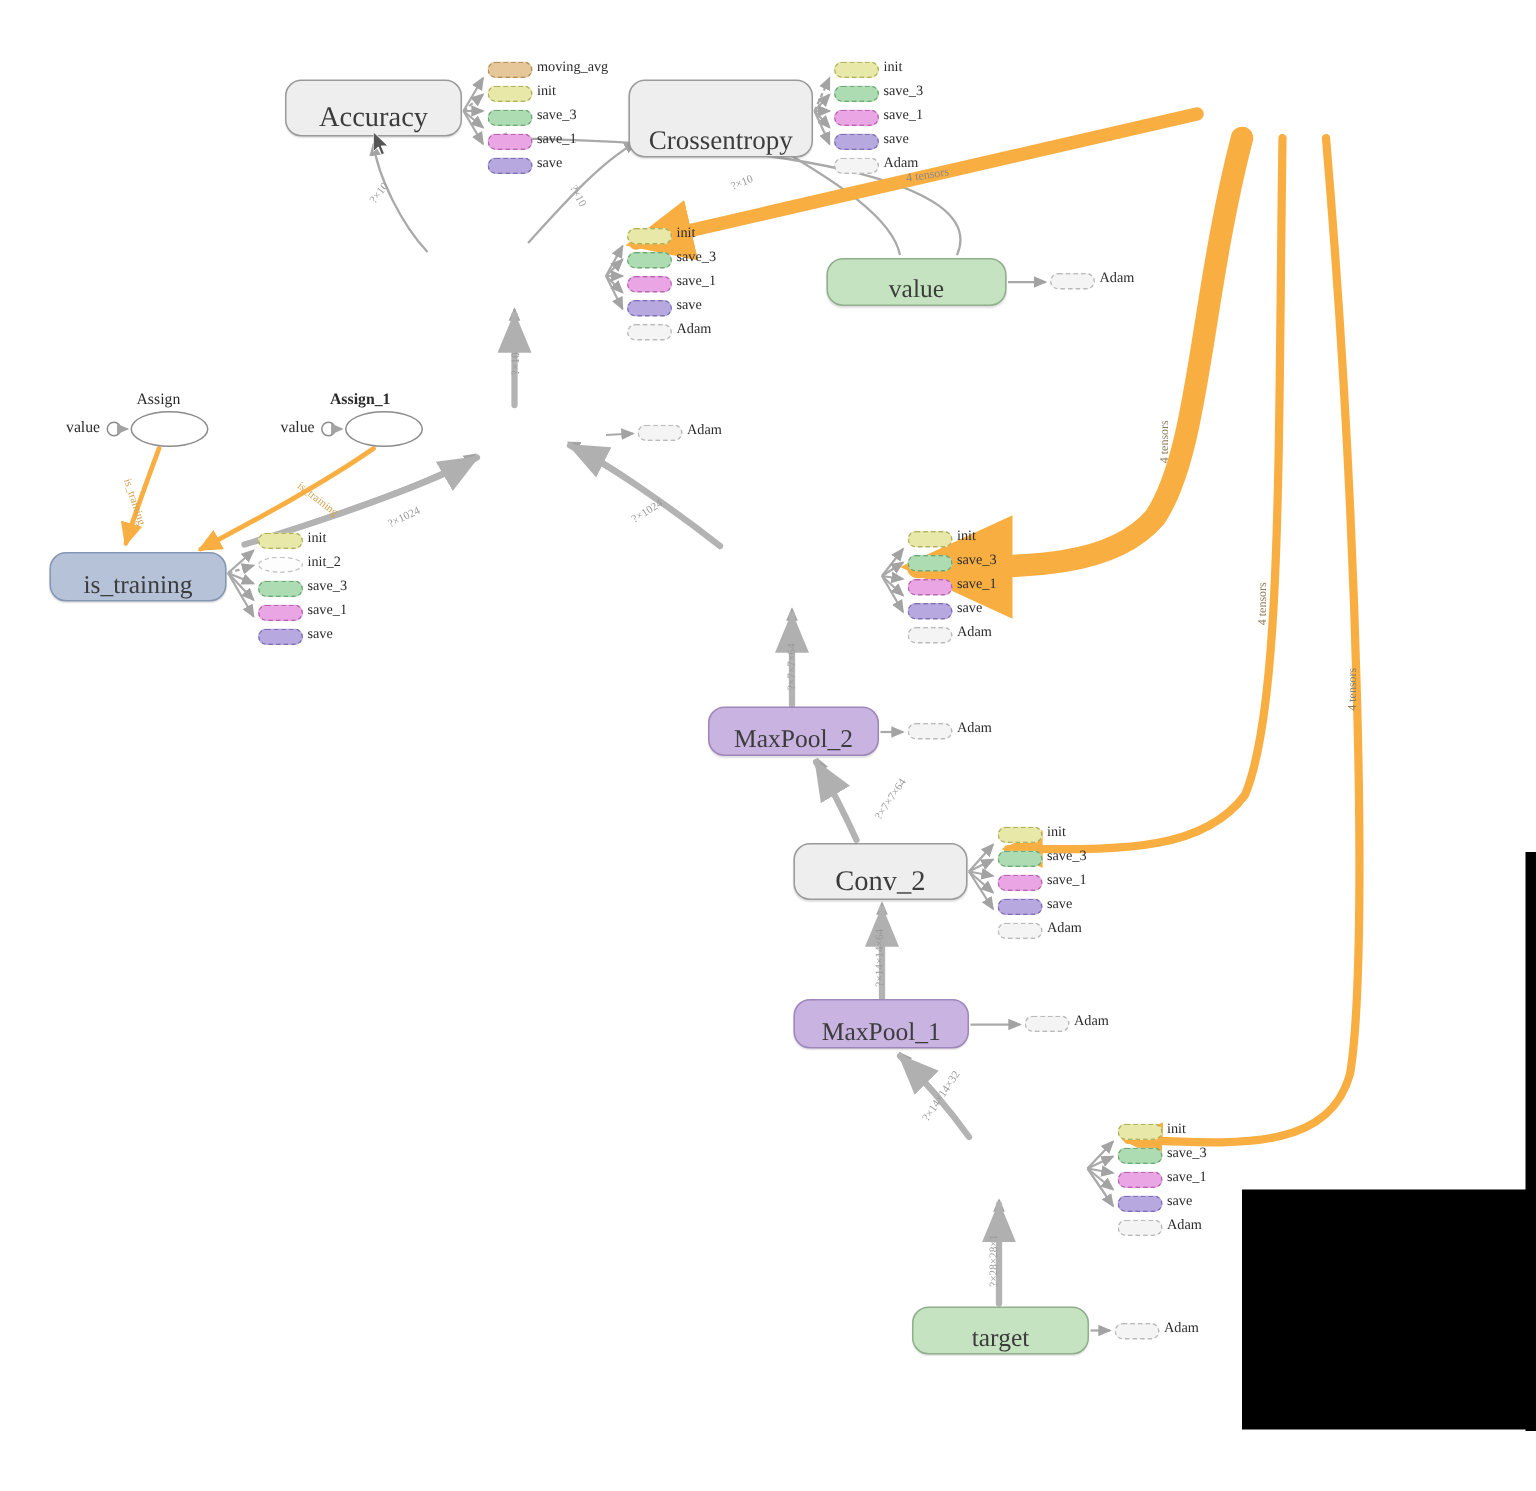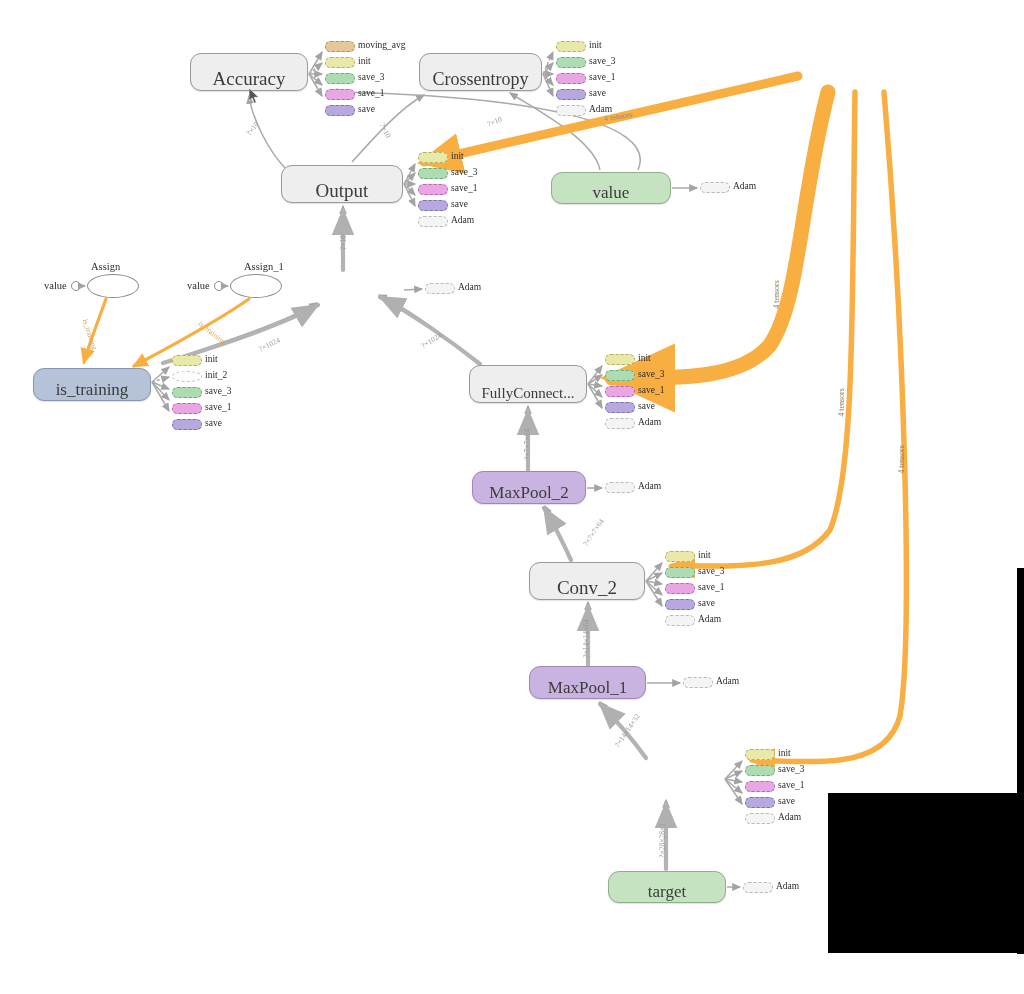--- a/index.html
+++ b/index.html
@@ -162,34 +162,28 @@
 
     <g fill="none" stroke="#f9ae42" stroke-width="3.2" stroke-linecap="round" marker-end="url(#aho)">
       <path d="M106,299 C96,326 88,348 84,362"></path>
       <path d="M249,299 C210,326 160,352 134,366"></path>
     </g>
   </svg>
 
   <div class="node" style="left:190px;top:53px;width:118px;height:38px;font-size:19px;">
     <span>Accuracy</span>
   </div>
-  <div class="node" style="left:419px;top:53px;width:123px;height:38px;font-size:18px;">
+  <div class="node" style="left:419px;top:53px;width:123px;height:52px;font-size:18px;">
     <span>Crossentropy</span>
-  </div>
-  <div class="node" style="left:281px;top:165px;width:122px;height:38px;font-size:19px;">
-    <span>Output</span>
   </div>
   <div class="node green" style="left:551px;top:172px;width:120px;height:32px;font-size:17px;">
     <span>value</span>
   </div>
   <div class="node blue" style="left:33px;top:368px;width:118px;height:33px;font-size:17px;">
     <span>is_training</span>
-  </div>
-  <div class="node" style="left:469px;top:365px;width:118px;height:38px;font-size:15px;">
-    <span>FullyConnect...</span>
   </div>
   <div class="node purple" style="left:472px;top:471px;width:114px;height:33px;font-size:17px;">
     <span>MaxPool_2</span>
   </div>
   <div class="node" style="left:529px;top:562px;width:116px;height:38px;font-size:19px;">
     <span>Conv_2</span>
   </div>
   <div class="node purple" style="left:529px;top:666px;width:117px;height:33px;font-size:17px;">
     <span>MaxPool_1</span>
   </div>
@@ -288,21 +282,21 @@
 
   <div class="chip adam" style="left:743px;top:882px;"></div>
   <div class="chiplabel" style="left:776px;top:881px;">Adam</div>
 
   <div class="ellipse" style="left:87px;top:274px;width:52px;height:24px;"></div>
   <div class="plabel" style="left:91px;top:261px;">Assign</div>
   <div class="smallcirc" style="left:71px;top:281px;"></div>
   <div class="plabel" style="left:44px;top:280px;">value</div>
 
   <div class="ellipse" style="left:230px;top:274px;width:52px;height:24px;"></div>
-  <div class="plabel" style="left:244px;top:261px;">Assign_1</div>
+  <div class="plabel" style="left:220px;top:261px;font-weight:bold;">Assign_1</div>
   <div class="smallcirc" style="left:214px;top:281px;"></div>
   <div class="plabel" style="left:187px;top:280px;">value</div>
 
   <svg style="position:absolute;left:0;top:0;width:1024px;height:994px;pointer-events:none;">
     <g fill="none" stroke="#a9a9a9" stroke-width="1.4" marker-end="url(#ah)">
       <path d="M82,286 L85,286"></path>
       <path d="M225,286 L228,286"></path>
     </g>
   </svg>
 

